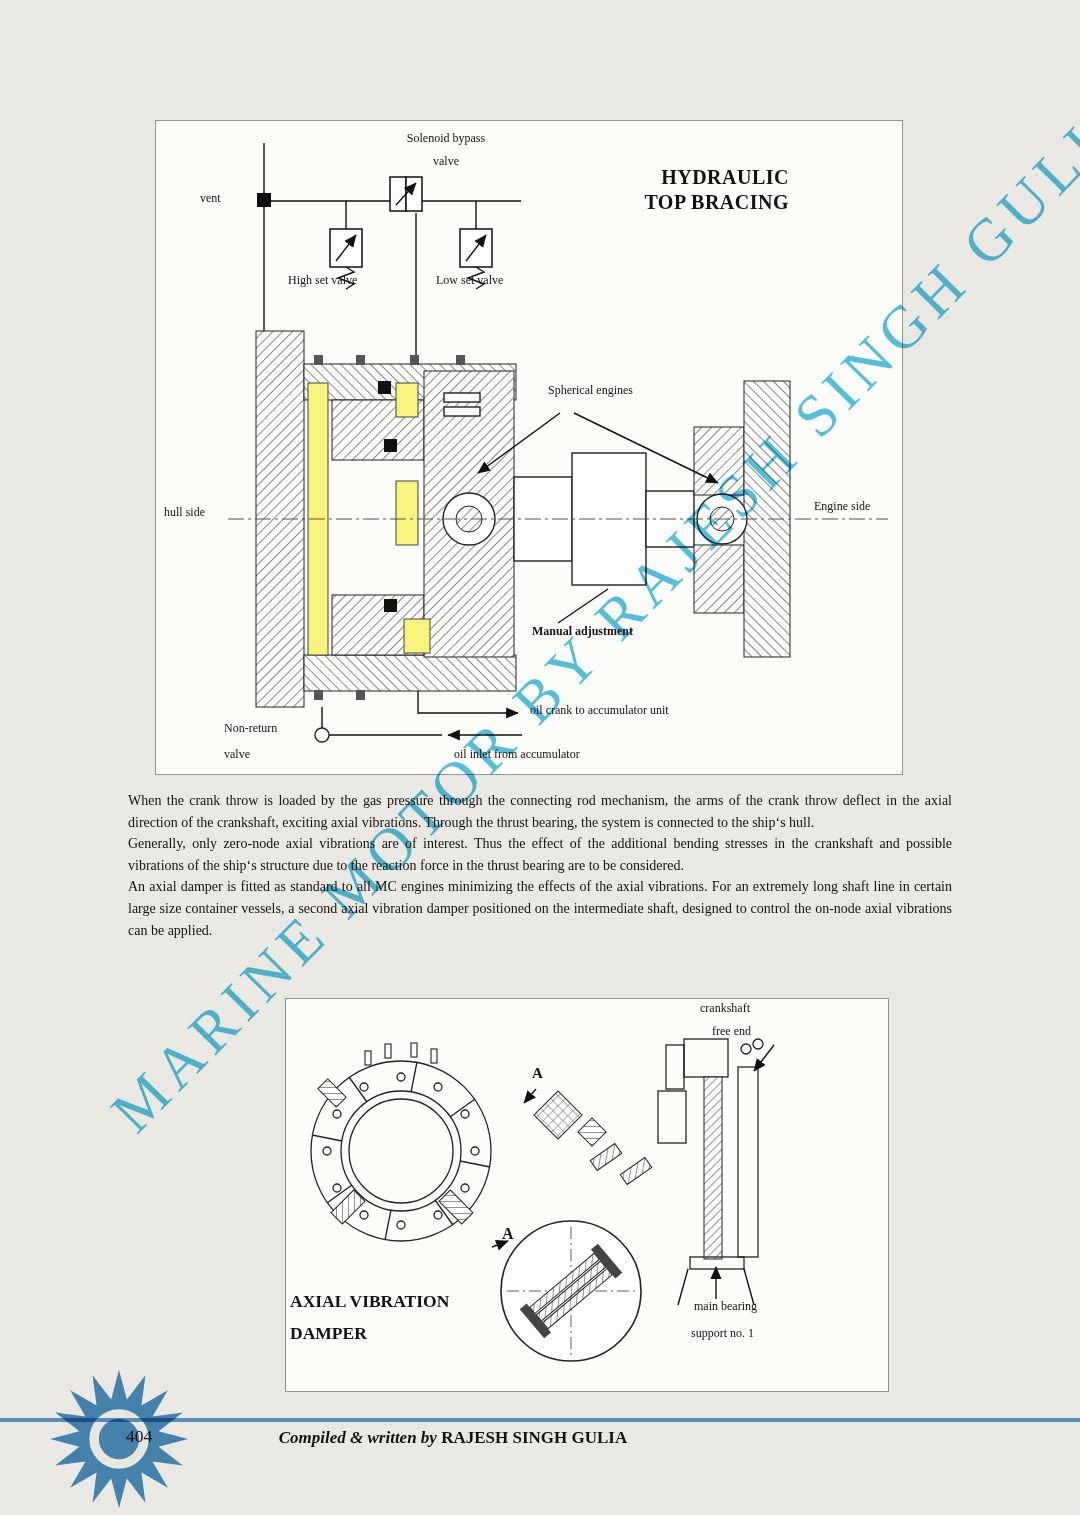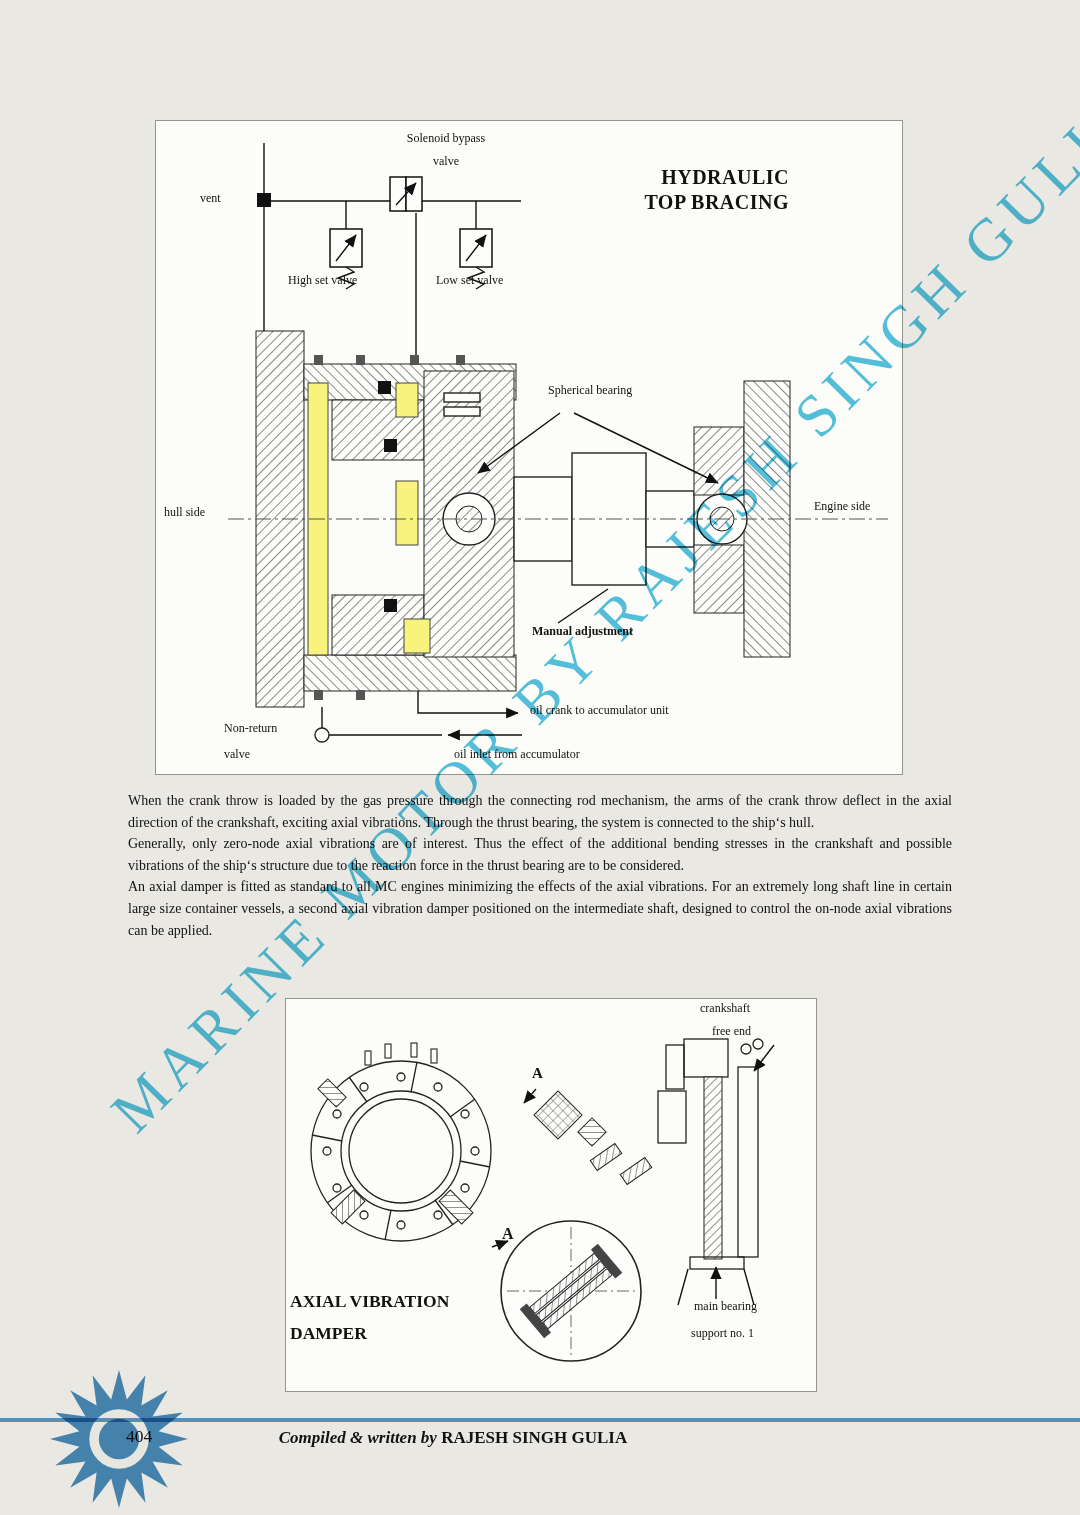--- a/index.html
+++ b/index.html
@@ -5,21 +5,21 @@
   * { margin:0; padding:0; box-sizing:border-box; }
   html,body { background:#6b6b6b; }
   .page {
     position:relative; width:1080px; height:1515px;
     background:#e9e8e3; overflow:hidden;
     font-family:"Liberation Serif","DejaVu Serif",serif; color:#121212;
     margin:0 auto;
   }
   .box { position:absolute; background:#fcfcf9; border:1px solid #94948e; z-index:2; }
   #box-top    { left:155px; top:120px;  width:748px; height:655px; }
-  #box-bottom { left:285px; top:998px;  width:532px; height:394px; }
+  #box-bottom { left:285px; top:998px;  width:604px; height:394px; }
   svg.draw { position:absolute; left:0; top:0; }
 
   .lbl { position:absolute; font-size:12px; white-space:nowrap; z-index:3; }
   .lbl.b { font-weight:bold; }
   .ttl { position:absolute; font-weight:bold; font-size:20px; letter-spacing:.5px;
          text-align:right; z-index:3; line-height:25px; }
   .cap { position:absolute; font-weight:bold; font-size:17.5px; text-align:left;
          z-index:3; line-height:20px; }
   .cap .l2 { margin-top:12px; }
 
@@ -161,21 +161,21 @@
     <div class="ttl" style="left:438px; top:44px; width:195px;">
       <div>HYDRAULIC</div>
       <div>TOP BRACING</div>
     </div>
 
     <span class="lbl" style="left:210px; top:10px; width:160px; text-align:center;">Solenoid bypass</span>
     <span class="lbl" style="left:210px; top:33px; width:160px; text-align:center;">valve</span>
     <span class="lbl" style="left:44px; top:70px;">vent</span>
     <span class="lbl" style="left:132px; top:152px;">High set valve</span>
     <span class="lbl" style="left:280px; top:152px;">Low set valve</span>
-    <span class="lbl" style="left:392px; top:262px;">Spherical bearing</span>
+    <span class="lbl" style="left:392px; top:262px;">Spherical engines</span>
     <span class="lbl" style="left:8px; top:384px;">hull side</span>
     <span class="lbl" style="left:658px; top:378px;">Engine side</span>
     <span class="lbl" style="left:376px; top:503px;font-weight:bold;">Manual adjustment</span>
     <span class="lbl" style="left:374px; top:582px;">oil crank to accumulator unit</span>
     <span class="lbl" style="left:68px; top:600px;">Non-return</span>
     <span class="lbl" style="left:68px; top:626px;">valve</span>
     <span class="lbl" style="left:298px; top:626px;">oil inlet from accumulator</span>
   </div>
 
   <div class="textblock">

